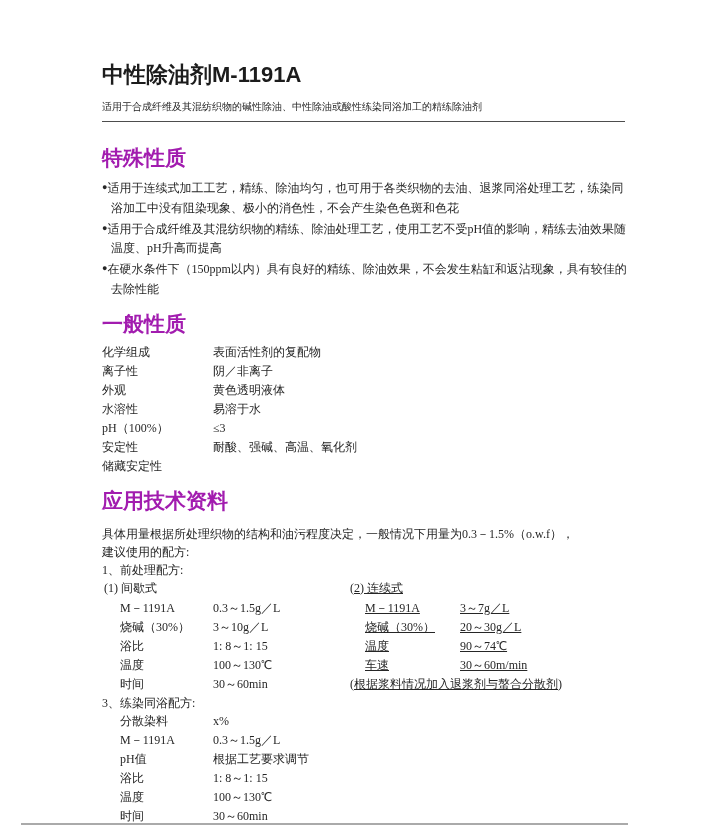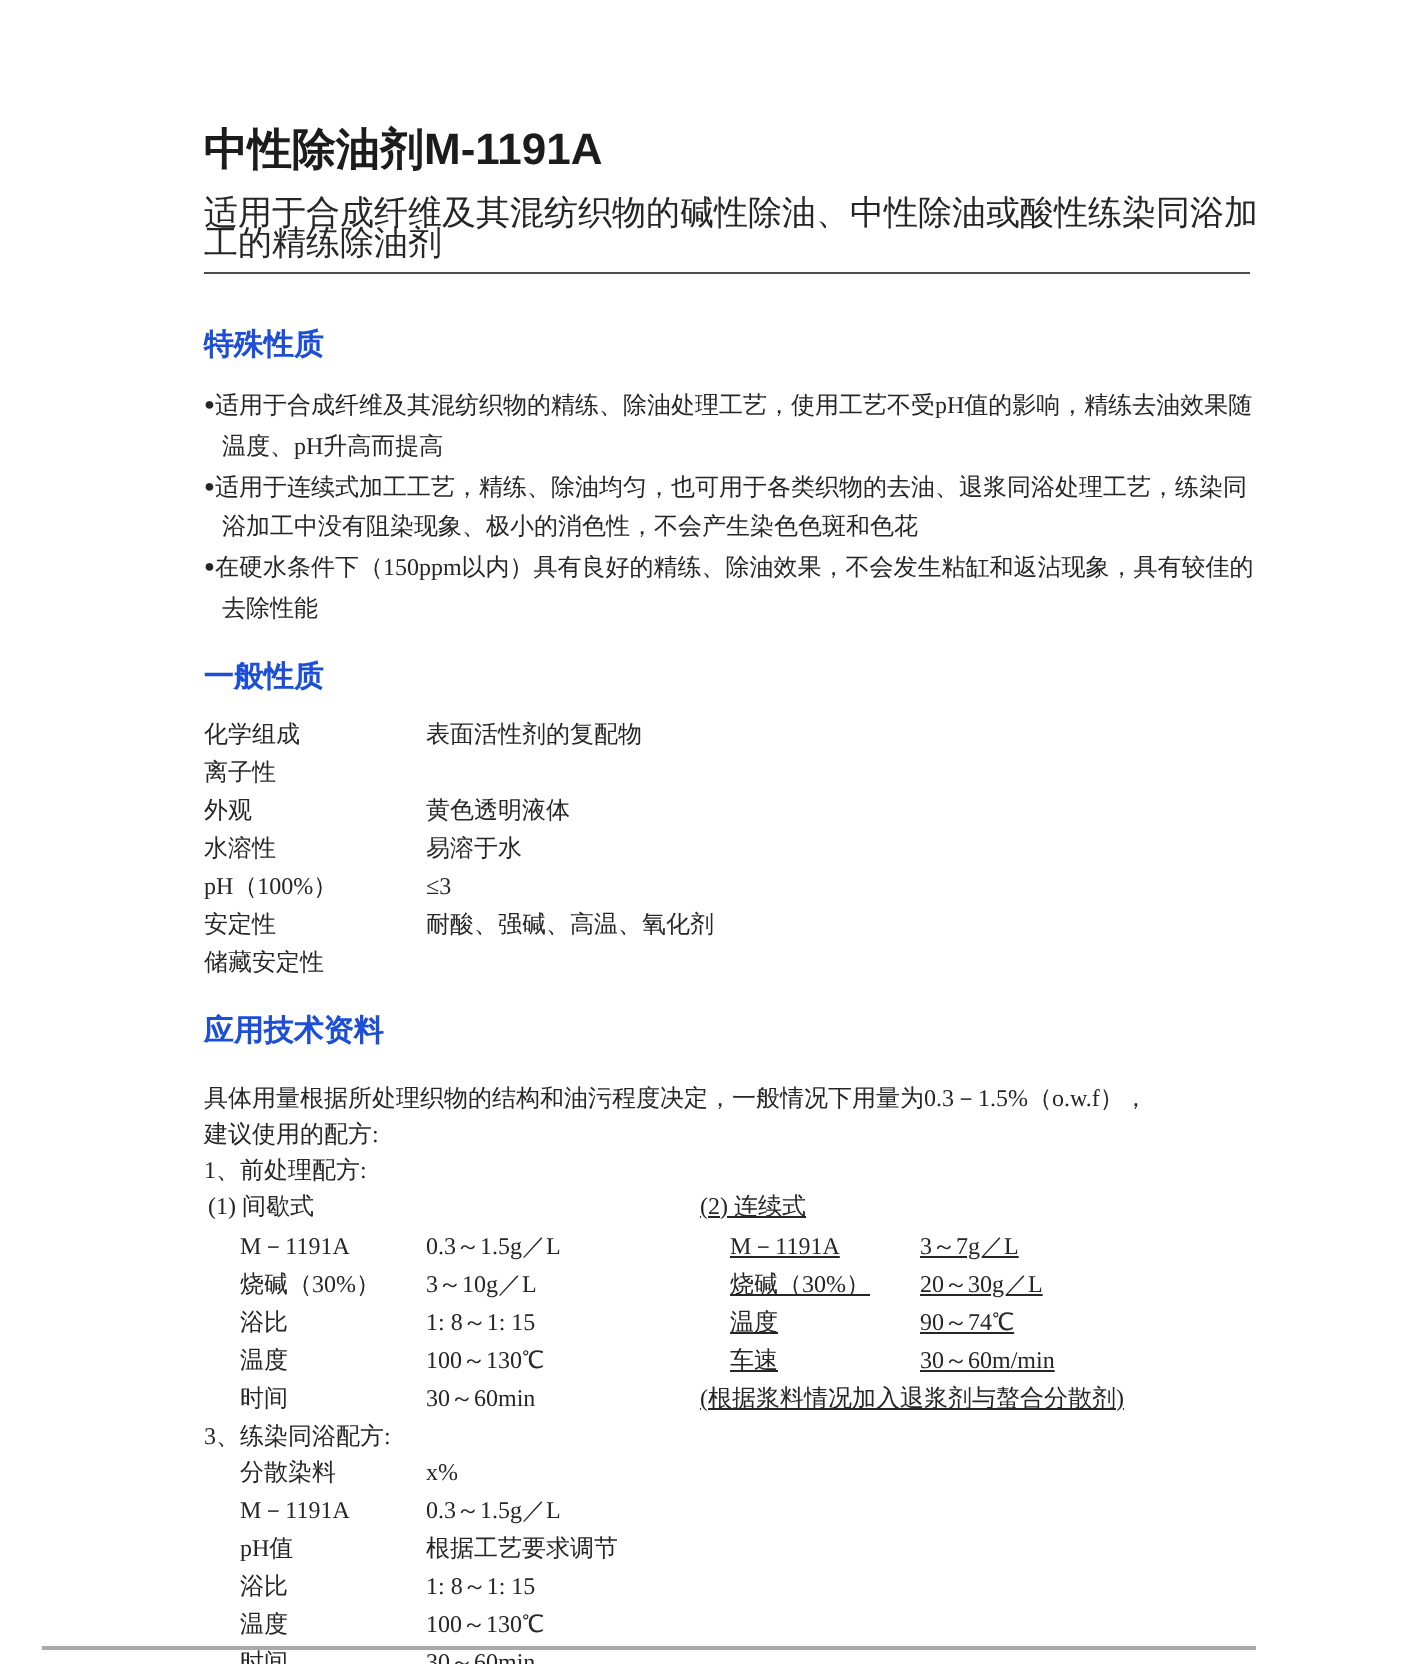--- a/index.html
+++ b/index.html
@@ -36,35 +36,35 @@
   .title {
     margin:0 0 11px 0;
     font-family:"Liberation Sans", sans-serif;
     font-weight:bold;
     font-size:22px;
     line-height:26px;
     color:#1c1c1c;
   }
   .subtitle {
     margin:0 0 7px 0;
-    font-size:17px;
+    font-size:10px;
     line-height:15px;
   }
   .title-rule {
     height:0;
     border-bottom:1.5px solid #4d4d4d;
     width:523px;
   }
   .section-heading {
     margin:26px 0 9px 0;
     font-family:"Liberation Sans", sans-serif;
     font-weight:bold;
-    font-size:15px;
+    font-size:21px;
     line-height:20px;
-    color:#1d4ed8;
+    color:#a21caf;
   }
   .section-heading.tight { margin-top:15px; }
   .bullets { width:527px; }
   .bullet {
     padding-left:9px;
     text-indent:-9px;
     line-height:20px;
   }
   .dot { font-size:9px; vertical-align:1.5px; }
   .kv-table { }
@@ -102,33 +102,34 @@
   </div>
 
   <div class="content">
 
     <h1 class="title">中性除油剂M-1191A</h1>
     <p class="subtitle">适用于合成纤维及其混纺织物的碱性除油、中性除油或酸性练染同浴加工的精练除油剂</p>
     <div class="title-rule"></div>
 
     <h2 class="section-heading">特殊性质</h2>
     <div class="bullets">
+      <div class="bullet"><span class="dot">●</span><span>适用于连续式加工工艺，精练、除油均匀，也可用于各类织物的去油、退浆同浴处理工艺，练染同浴加工中没有阻染现象、极小的消色性，不会产生染色色斑和色花</span></div>
       <div class="bullet"><span class="dot">●</span><span>适用于合成纤维及其混纺织物的精练、除油处理工艺，使用工艺不受pH值的影响，精练去油效果随温度、pH升高而提高</span></div>
-      <div class="bullet"><span class="dot">●</span><span>适用于连续式加工工艺，精练、除油均匀，也可用于各类织物的去油、退浆同浴处理工艺，练染同浴加工中没有阻染现象、极小的消色性，不会产生染色色斑和色花</span></div>
       <div class="bullet"><span class="dot">●</span><span>在硬水条件下（150ppm以内）具有良好的精练、除油效果，不会发生粘缸和返沾现象，具有较佳的去除性能</span></div>
     </div>
 
     <h2 class="section-heading tight">一般性质</h2>
     <div class="kv-table">
       <div class="kv-row">
           <span class="kv-label">化学组成</span>
           <span class="kv-value">表面活性剂的复配物</span>
         </div>
       <div class="kv-row">
           <span class="kv-label">离子性</span>
+          <span class="kv-value">阴／非离子</span>
         </div>
       <div class="kv-row">
           <span class="kv-label">外观</span>
           <span class="kv-value">黄色透明液体</span>
         </div>
       <div class="kv-row">
           <span class="kv-label">水溶性</span>
           <span class="kv-value">易溶于水</span>
         </div>
       <div class="kv-row">

